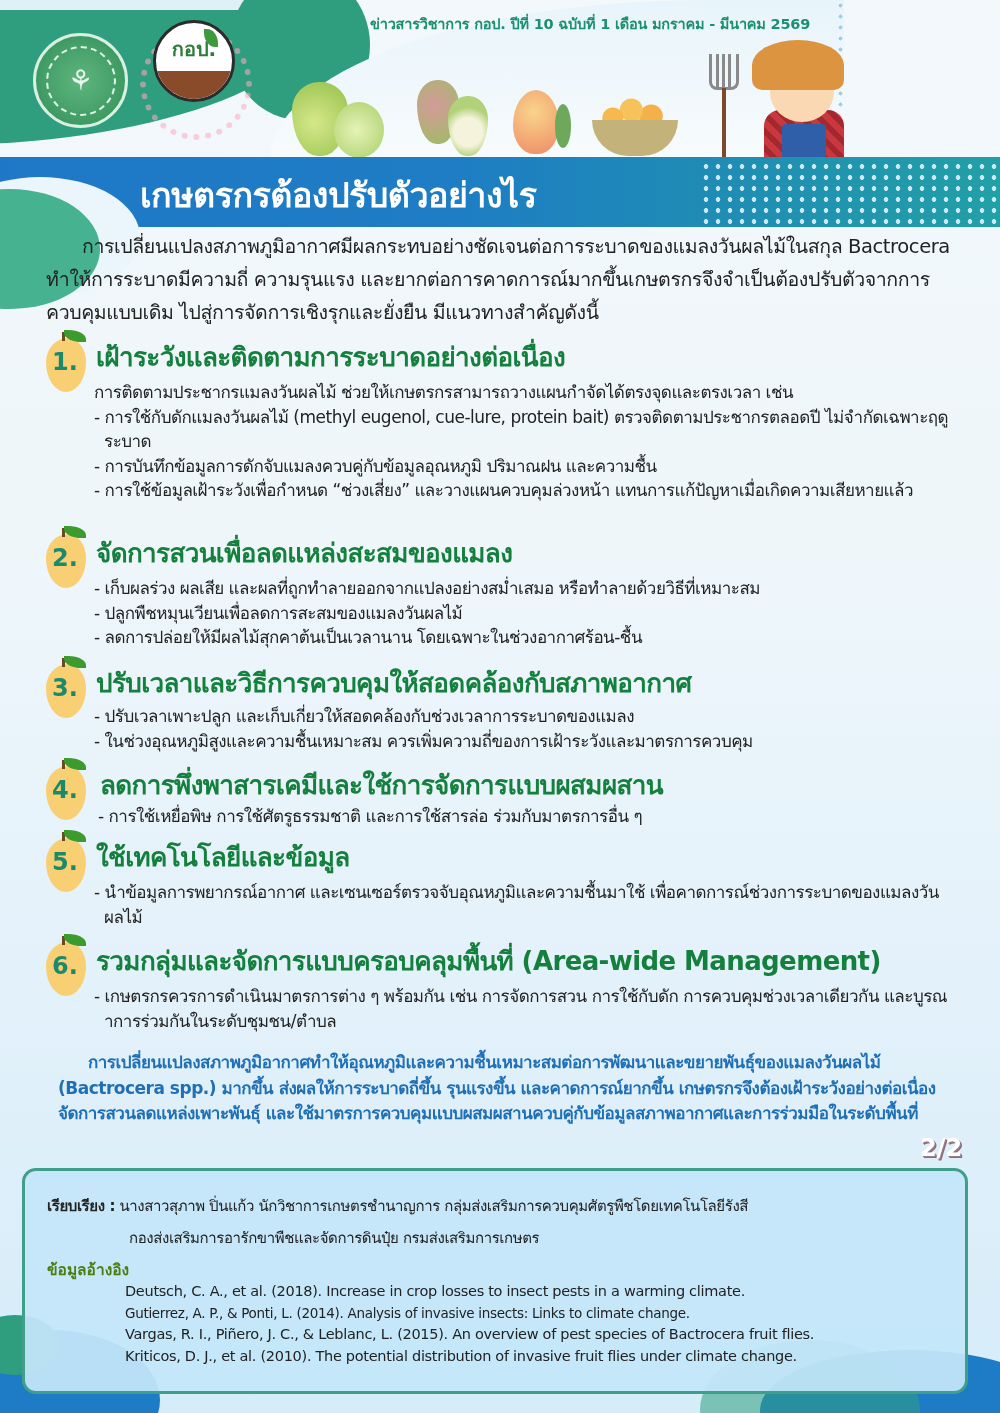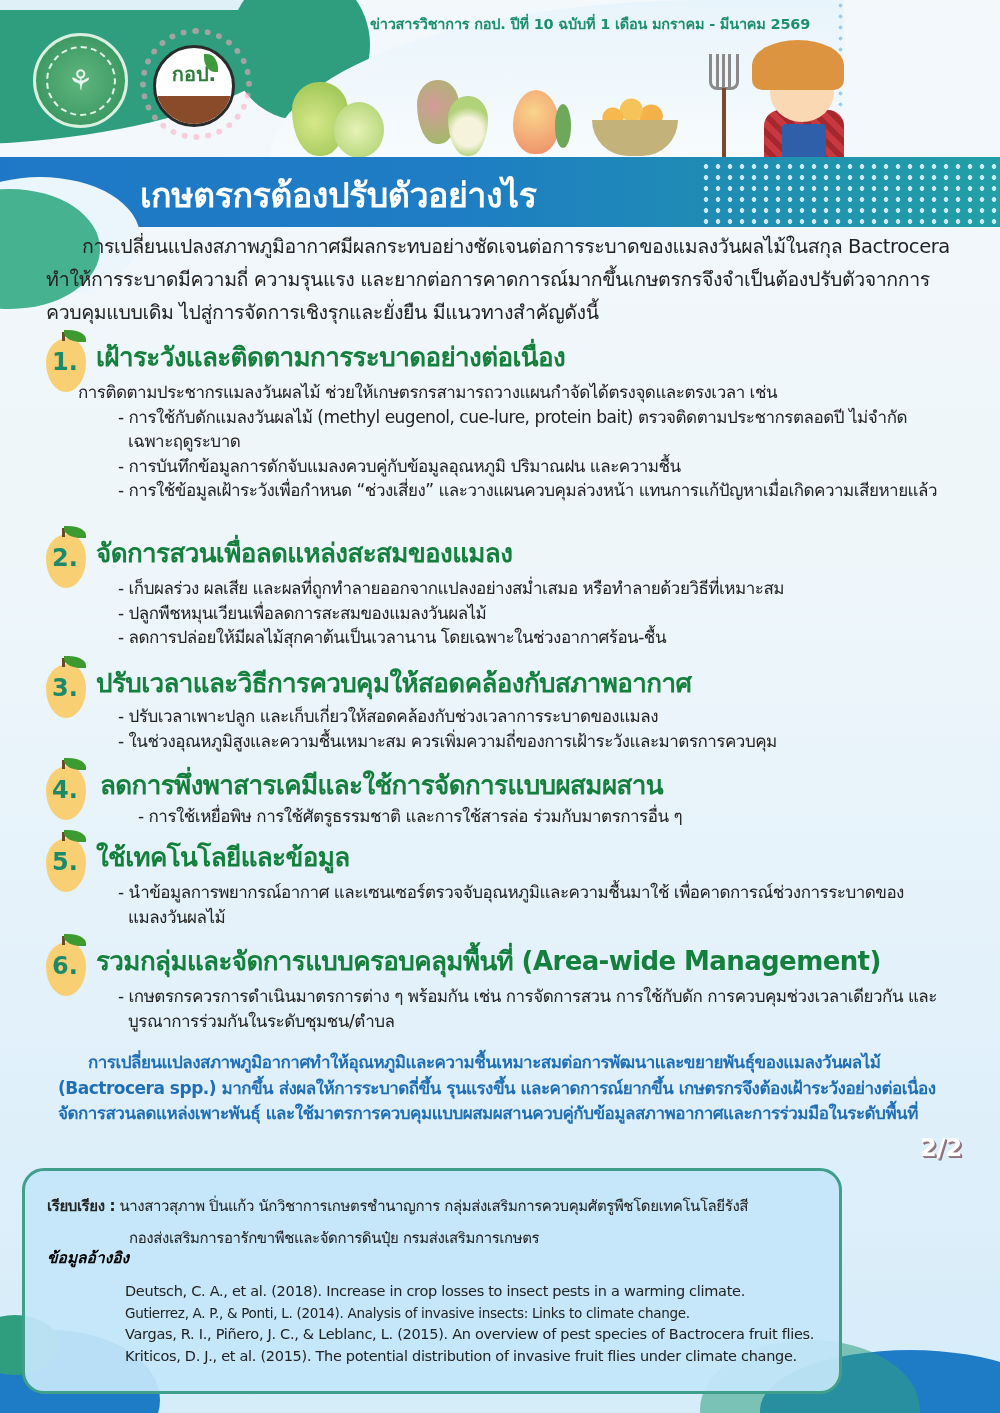--- a/index.html
+++ b/index.html
@@ -50,21 +50,21 @@
   }
   .logo-doae {
     left: 33px; top: 33px; width: 95px; height: 95px;
     border: 3px solid #d9efe0; background: radial-gradient(circle, #5fb67e 0%, #3e9a63 70%);
   }
   .logo-doae .inner {
     width: 70px; height: 70px; border-radius: 50%; border: 2px dashed #e4f5e8;
     display: flex; align-items: center; justify-content: center; color: #eaf7ee; font-size: 28px;
   }
   .logo-korpor {
-    left: 153px; top: 45px; width: 82px; height: 82px;
+    left: 153px; top: 20px; width: 82px; height: 82px;
     background: #ffffff; border: 3px solid #2b2b2b; overflow: hidden; flex-direction: column;
   }
   .logo-korpor .kp-text { font-size: 20px; font-weight: bold; color: #2d7d3a; margin-top: 10px; }
   .logo-korpor .kp-soil { width: 100%; height: 30px; background: #8a4b2a; margin-top: 6px; }
   .logo-korpor .kp-leaf {
     position: absolute; right: 14px; top: 6px; width: 14px; height: 18px;
     background: #3f9a3c; border-radius: 0 80% 0 80%;
   }
   .logo-korpor-ring {
     position: absolute; left: 140px; top: 28px; width: 112px; height: 112px;
@@ -140,25 +140,25 @@
   }
   .sec-num {
     position: absolute; left: 10px; top: 14px;
     font-size: 24px; font-weight: bold; color: #1c8a6a;
   }
   .sec-head {
     position: absolute; left: 54px; top: 2px;
     font-size: 26px; font-weight: bold; color: #15803d; white-space: nowrap; letter-spacing: -0.6px;
   }
   .sec-body {
-    position: absolute; left: 36px; width: 860px;
+    position: absolute; left: 52px; width: 860px;
     font-size: 17px; line-height: 24.5px; color: #222; letter-spacing: -0.5px;
   }
   .sec-body .lead { display: block; }
-  .sec-body .bullet { display: block; padding-left: 10px; text-indent: -10px; margin-left: 40px; }
+  .sec-body .bullet { display: block; padding-left: 10px; text-indent: -10px; }
 
   
   .summary {
     position: absolute; left: 58px; top: 1050px; width: 880px;
     font-size: 17px; line-height: 25.5px; font-weight: bold; color: #1f6fb6; letter-spacing: -0.5px;
     text-indent: 30px;
   }
   .page-num {
     position: absolute; left: 920px; top: 1134px;
     font-size: 24px; font-weight: bold; color: #ffffff;
@@ -176,34 +176,34 @@
   }
   .bottom-deco-right {
     position: absolute; left: 760px; top: 1350px; width: 300px; height: 120px;
     border-radius: 50% 50% 0 0; background: #1e7cc6;
   }
   .bottom-deco-right2 {
     position: absolute; left: 700px; top: 1340px; width: 220px; height: 140px;
     border-radius: 50%; background: rgba(47,158,127,0.55);
   }
   .footer-box {
-    position: absolute; left: 22px; top: 1168px; width: 820px; height: 226px;
-    border: 3px solid #3f9f8a; border-radius: 22px;
+    position: absolute; left: 22px; top: 1168px; width: 946px; height: 226px;
+    border: 3px solid #3f9f8a; border-radius: 14px;
     background: rgba(196, 230, 250, 0.93);
   }
   .compiler {
     position: absolute; left: 22px; top: 24px; width: 900px;
     font-size: 15px; line-height: 22px; color: #222; letter-spacing: -0.4px;
   }
   .compiler-label { font-weight: bold; }
   .compiler-line1 { display: block; }
   .compiler-line2 { display: block; padding-left: 82px; margin-top: 10px; }
   .refs-title {
-    position: absolute; left: 22px; top: 74px;
-    font-size: 15.5px; font-weight: bold; color: #000000; font-style: italic;
+    position: absolute; left: 22px; top: 86px;
+    font-size: 15.5px; font-weight: bold; color: #4d7c0f;
   }
   .refs {
     position: absolute; left: 100px; top: 110px; width: 820px;
     font-size: 14.5px; line-height: 21.5px; color: #222; letter-spacing: -0.3px;
   }
   .refs .ref { display: block; white-space: nowrap; }
   .refs .ref.small { font-size: 13.5px; }
 </style>
 </head>
 <body>
@@ -352,15 +352,15 @@
     <span class="compiler-line1">
       <span class="compiler-label">เรียบเรียง :</span><span> นางสาวสุภาพ ปิ่นแก้ว นักวิชาการเกษตรชำนาญการ กลุ่มส่งเสริมการควบคุมศัตรูพืชโดยเทคโนโลยีรังสี</span>
     </span>
     <span class="compiler-line2">กองส่งเสริมการอารักขาพืชและจัดการดินปุ๋ย กรมส่งเสริมการเกษตร</span>
   </div>
   <div class="refs-title">ข้อมูลอ้างอิง</div>
   <div class="refs">
     <span class="ref">Deutsch, C. A., et al. (2018). Increase in crop losses to insect pests in a warming climate.</span>
     <span class="ref small">Gutierrez, A. P., &amp; Ponti, L. (2014). Analysis of invasive insects: Links to climate change.</span>
     <span class="ref">Vargas, R. I., Piñero, J. C., &amp; Leblanc, L. (2015). An overview of pest species of Bactrocera fruit flies.</span>
-    <span class="ref">Kriticos, D. J., et al. (2015). The potential distribution of invasive fruit flies under climate change.</span>
+    <span class="ref">Kriticos, D. J., et al. (2010). The potential distribution of invasive fruit flies under climate change.</span>
   </div>
 </div>
 
 </body></html>

